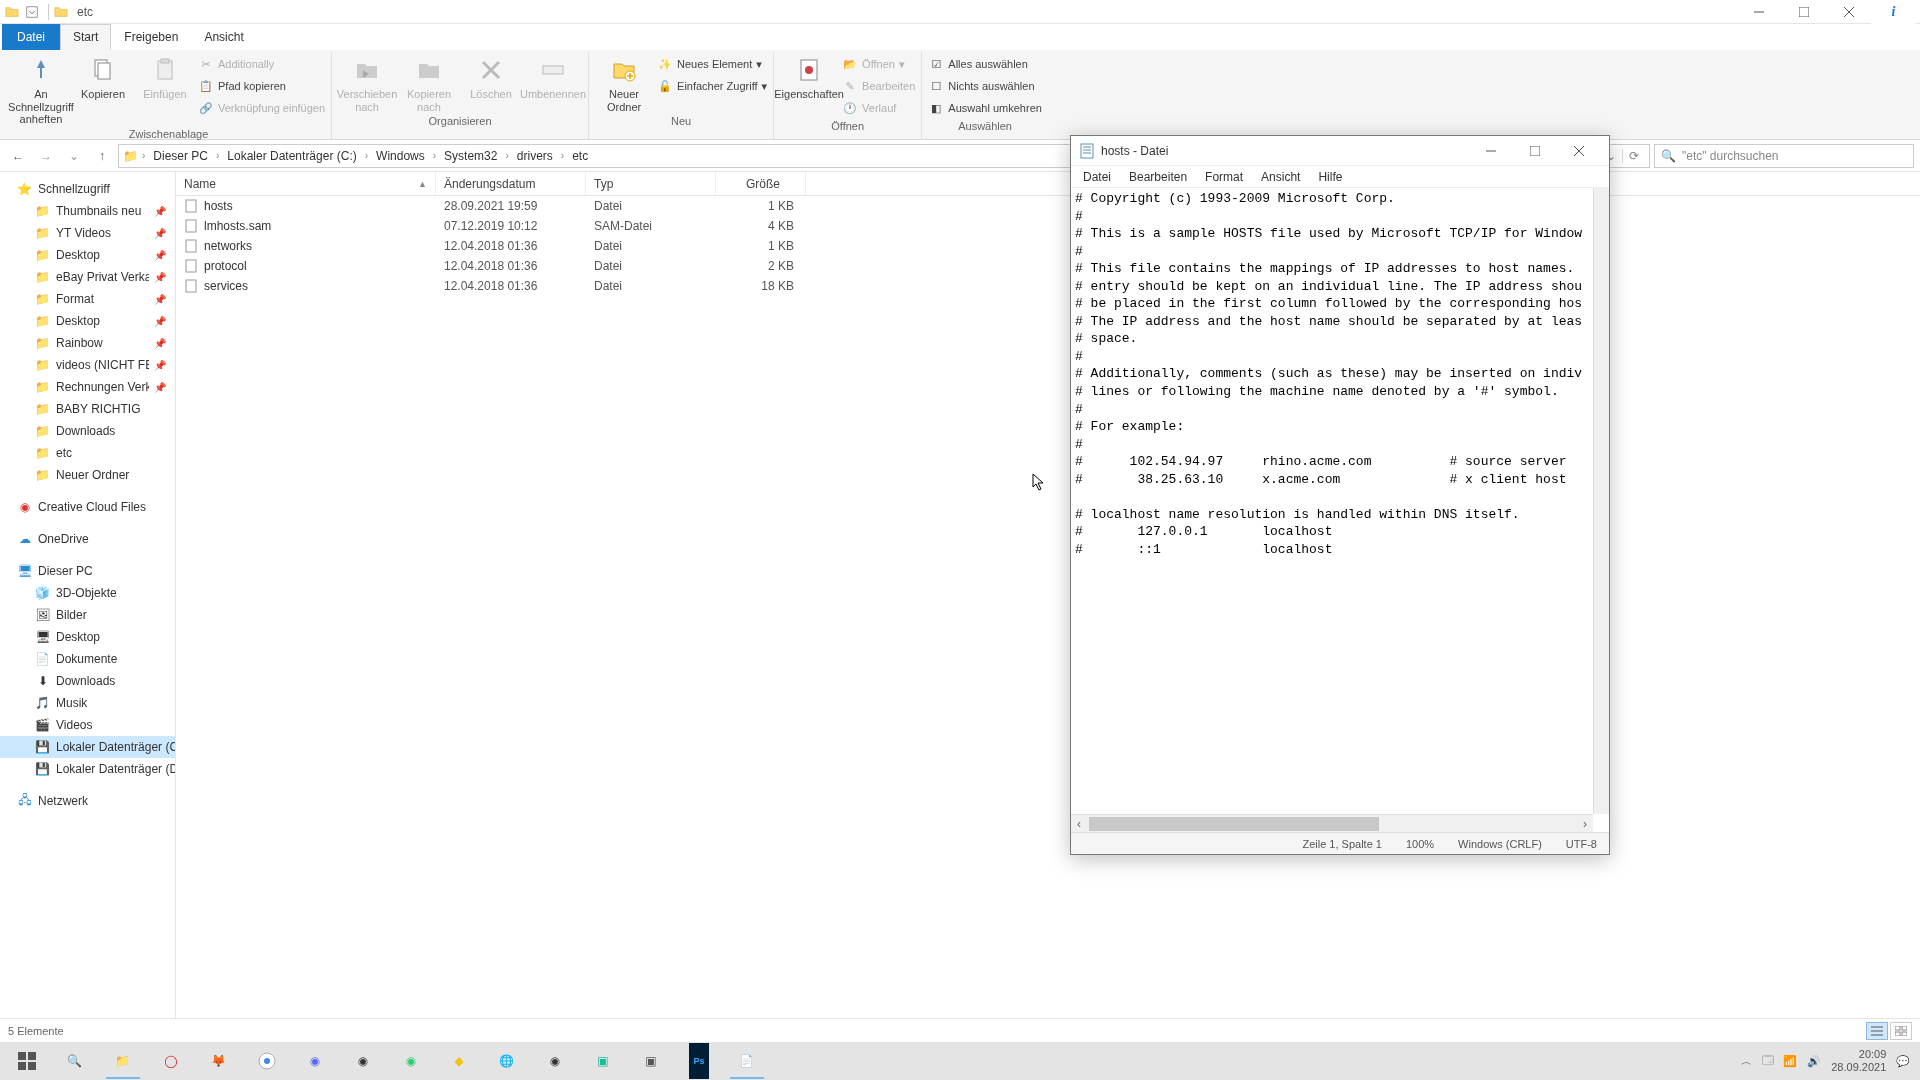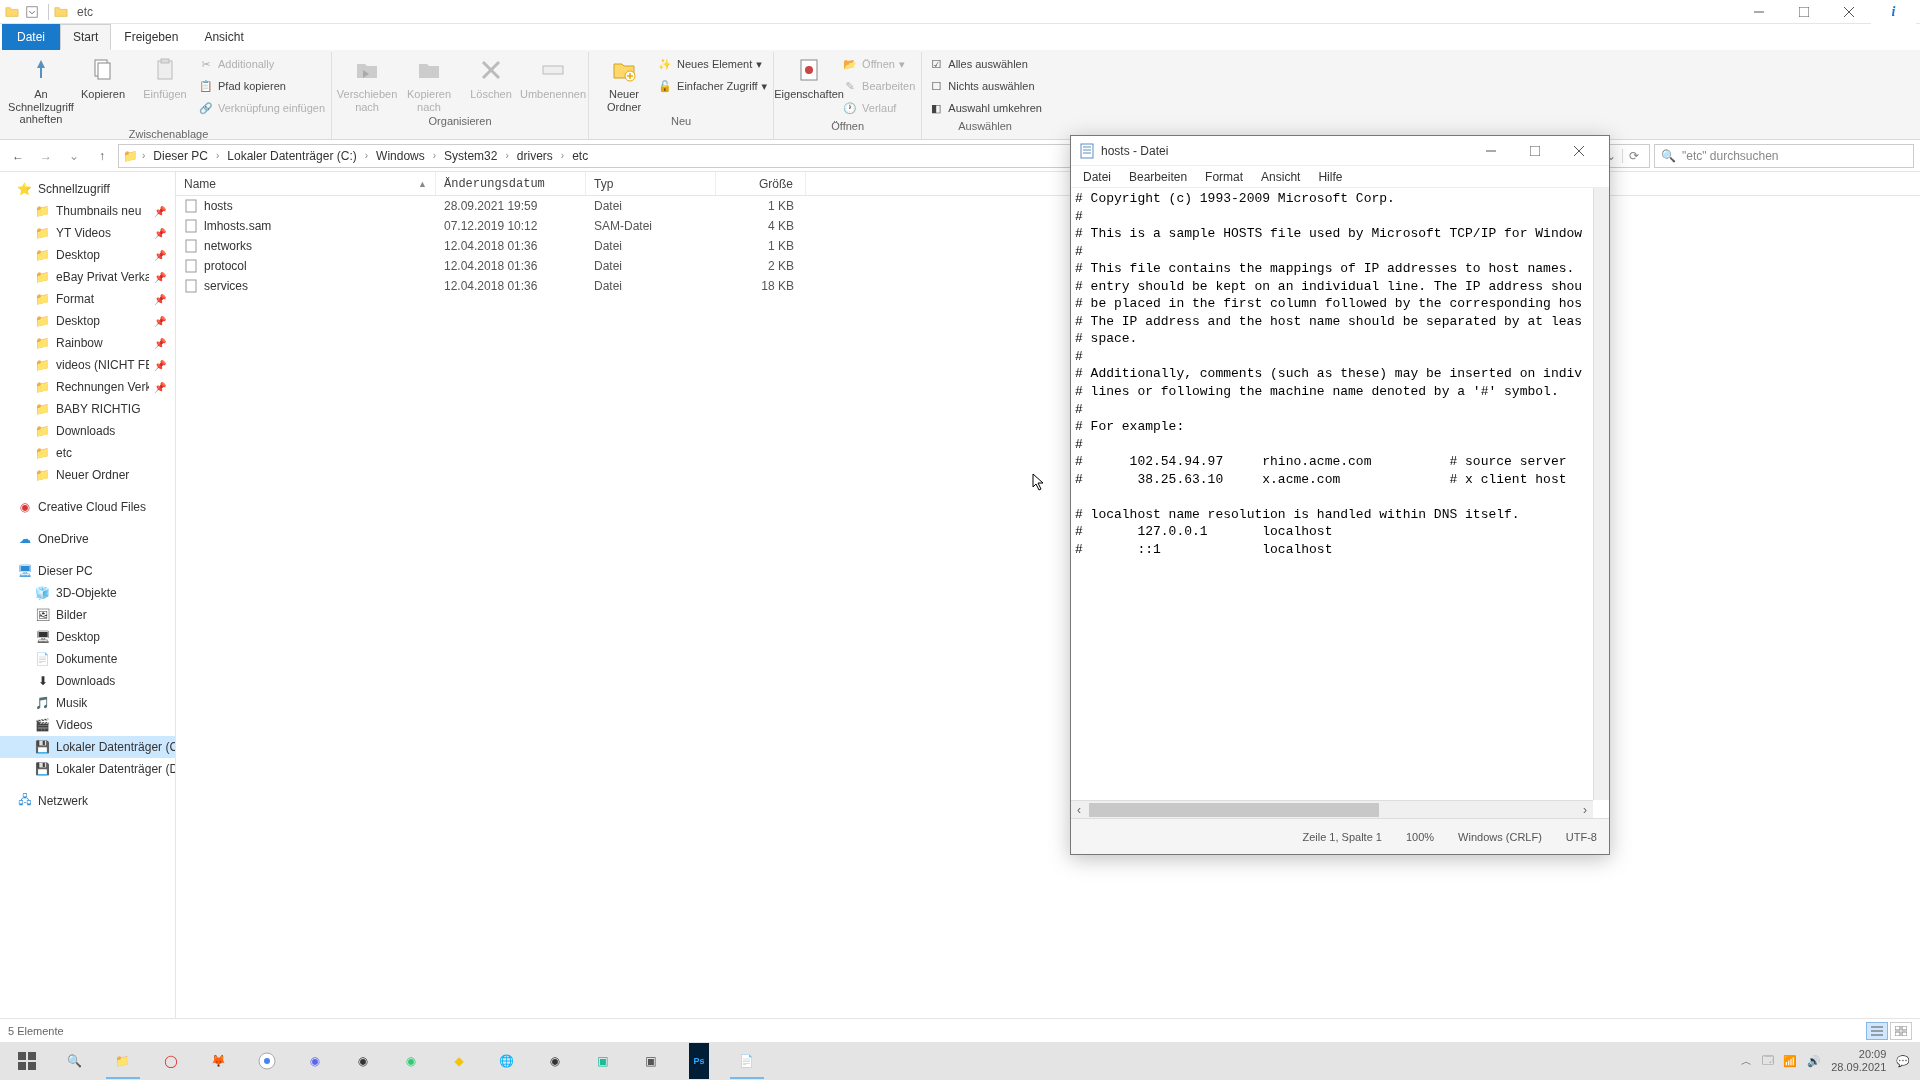--- a/index.html
+++ b/index.html
@@ -52,23 +52,23 @@
 .sitem.l2 { padding-left: 36px; }
 .sitem .pin { margin-left: auto; margin-right: 8px; color: #888; font-size: 10px; }
 .sitem .sicon { width: 14px; height: 14px; display: flex; align-items: center; justify-content: center; }
 .sitem.sel { background: #cce8ff; }
 .sgap { height: 10px; }
 
 .filegrid { flex: 1; background: #fff; }
 .fhead { display: flex; height: 24px; border-bottom: 1px solid #e5e5e5; align-items: center; }
 .fcol { font-size: 12px; color: #444; padding-left: 8px; border-right: 1px solid #eee; height: 100%; display: flex; align-items: center; }
 .fcol.name { width: 260px; }
-.fcol.date { width: 150px; font-family: Liberation Mono, monospace; }
+.fcol.date { width: 150px; }
 .fcol.type { width: 130px; }
-.fcol.size { width: 90px; justify-content: flex-end; padding-right: 12px; }
+.fcol.size { width: 90px; justify-content: flex-end; padding-right: 25px; }
 .frow { display: flex; height: 20px; align-items: center; font-size: 12px; color: #333; }
 .frow .fc { padding-left: 8px; }
 .frow .fc.name { width: 260px; display: flex; align-items: center; gap: 6px; }
 .frow .fc.date { width: 150px; color: #555; }
 .frow .fc.type { width: 130px; color: #555; }
 .frow .fc.size { width: 90px; text-align: right; padding-right: 12px; color: #555; }
 .frow .fileico { width: 14px; height: 14px; display: flex; align-items: center; justify-content: center; }
 
 
 .statusbar { height: 24px; border-top: 1px solid #e5e5e5; display: flex; align-items: center; padding: 0 8px; font-size: 11px; color: #666; }
@@ -92,21 +92,21 @@
 .np-title .npbtns { margin-left: auto; display: flex; }
 .np-title .npbtn { width: 44px; height: 30px; display: flex; align-items: center; justify-content: center; color: #555; }
 .np-menu { height: 22px; display: flex; align-items: center; padding: 0 4px; gap: 2px; background: #fff; border-bottom: 1px solid #eee; }
 .np-menu .mi { padding: 0 8px; font-size: 12px; color: #333; height: 100%; display: flex; align-items: center; }
 .np-body { flex: 1; overflow: hidden; position: relative; }
 .np-text { font-family: Consolas, "Courier New", monospace; font-size: 13px; line-height: 1.35; white-space: pre; padding: 2px 4px; color: #000; }
 .np-scroll-v { position: absolute; right: 0; top: 0; bottom: 18px; width: 16px; background: #f0f0f0; border-left: 1px solid #ddd; }
 .np-scroll-h { position: absolute; left: 0; right: 16px; bottom: 0; height: 18px; background: #f0f0f0; border-top: 1px solid #ddd; display: flex; align-items: center; }
 .np-scroll-h .arrow { width: 16px; text-align: center; color: #666; }
 .np-scroll-h .thumb { width: 290px; height: 14px; background: #c8c8c8; margin-left: 2px; }
-.np-status { height: 36px; border-top: 1px solid #ddd; display: flex; align-items: center; justify-content: flex-end; gap: 24px; padding: 0 12px; font-size: 11px; color: #555; background: #f5f5f5; }
+.np-status { height: 22px; border-top: 1px solid #ddd; display: flex; align-items: center; justify-content: flex-end; gap: 24px; padding: 0 12px; font-size: 11px; color: #555; background: #f5f5f5; }
 
 .cursor-arrow { position: absolute; left: 1032px; top: 473px; pointer-events: none; z-index: 5; }
 
 svg { display: block; }
 </style>
 </head>
 <body>
 
 <div class="titlebar">
   <div class="ico">

